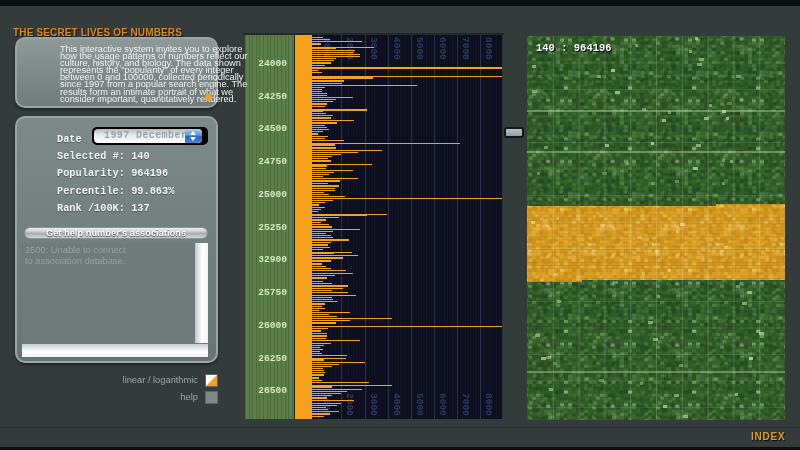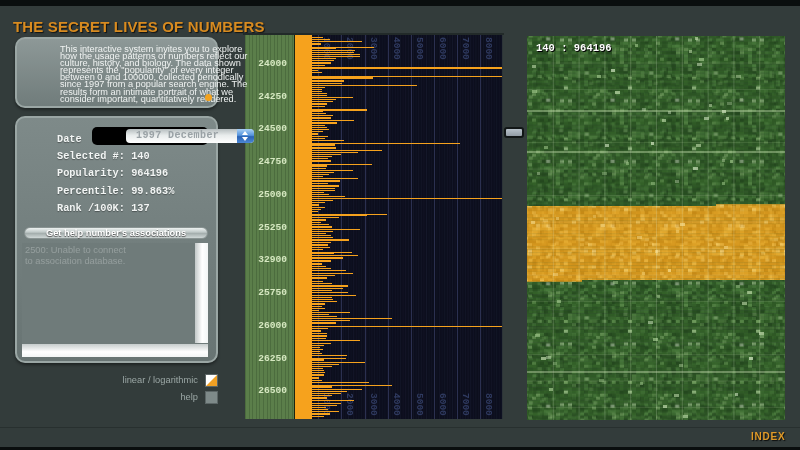--- a/index.html
+++ b/index.html
@@ -1,29 +1,29 @@
 <!DOCTYPE html>
 <html><head><meta charset="utf-8"><style>
 * { margin:0; padding:0; box-sizing:border-box; }
 html,body { width:800px; height:450px; overflow:hidden; }
 body { background:#333c3b; font-family:"Liberation Sans", sans-serif; position:relative; }
 .abs { position:absolute; }
 #topbar { left:0; top:0; width:800px; height:6px; background:#0a0e0e; }
 #botbar { left:0; top:447px; width:800px; height:3px; background:#0a0e0e; }
 #botline { left:0; top:427px; width:800px; height:1px; background:#28302f; }
-#title { left:13px; top:18px; font-weight:bold; font-size:15px; letter-spacing:0.15px; color:#d88b20; text-shadow:1px 1px 1px rgba(0,0,0,0.7); }
+#title { left:13px; top:27px; font-weight:bold; font-size:10px; letter-spacing:0.15px; color:#d88b20; text-shadow:1px 1px 1px rgba(0,0,0,0.7); }
 #index { left:751px; top:431px; font-weight:bold; font-size:10px; letter-spacing:0.8px; color:#e09a28; text-shadow:1px 1px 1px rgba(0,0,0,0.8); }
 .panel { position:absolute; left:15px; width:203px; border:2px solid #9aa6a4; border-radius:10px; background:linear-gradient(180deg,#8d9897,#707c7b); box-shadow:0 2px 3px rgba(0,0,0,0.4); }
 #intro { top:37px; height:71px;padding-left:36px; }
 #intro p { margin:7px 0 0 7px; font-size:9.2px; line-height:7.1px; color:#f0f3f2; white-space:nowrap; }
 #introdot { left:188px; top:55px; width:7px; height:7px; border-radius:50%; background:#f2a21e; }
 #form { top:116px; height:247px; background:linear-gradient(180deg,#7e8a89,#687473); }
 .frow { position:absolute; left:9px; font-family:Liberation Mono, monospace; font-weight:bold; font-size:10.3px; color:#f2f5f4; white-space:pre; text-shadow:0 1px 1px rgba(0,0,0,0.35);margin-left:31px; }
 #dd { left:75px; top:9px; width:116px; height:18px; background:#000; border-radius:5px; padding:2px; }
-#ddbody { position:absolute; left:2px; top:2px; width:128px; height:14px; border-radius:4px; background:linear-gradient(180deg,#b6bdbf 0%,#e8ecec 45%,#ffffff 100%);margin-left:32px; }
+#ddbody { position:absolute; left:2px; top:2px; width:108px; height:14px; border-radius:4px; background:linear-gradient(180deg,#b6bdbf 0%,#e8ecec 45%,#ffffff 100%); }
 #ddtext { position:absolute; left:10px; top:1px; font-family:"Liberation Mono",monospace; font-weight:bold; font-size:10px; color:#9aa2a6; letter-spacing:0.4px; }
 #ddcap { position:absolute; right:0; top:0; width:17px; height:14px; border-radius:0 4px 4px 0; background:linear-gradient(180deg,#a8d0f4 0%,#5694dc 45%,#2a62b4 55%,#4c88d4 100%); }
 .arr { position:absolute; left:5px; width:0; height:0; border-left:3.5px solid transparent; border-right:3.5px solid transparent; }
 #arrup { top:2px; border-bottom:4px solid #fff; }
 #arrdn { bottom:2px; border-top:4px solid #fff; }
 #btn { left:7px; top:109px; width:184px; height:12px; border-radius:7px; background:linear-gradient(180deg,#edf1f0 0%,#c2cbca 40%,#a5afae 55%,#cfd7d6 100%); border:1px solid #8a9493; text-align:center; font-size:9.3px; font-weight:bold; color:#fff; line-height:11px; text-shadow:0 1px 1px rgba(60,60,60,0.9); }
 #ta { left:5px; top:125px; width:186px; height:114px; background:#6f7b7a; }
 #tavsb { position:absolute; right:0; top:0; width:13px; height:100px; background:linear-gradient(90deg,#c2c8c8 0%,#ffffff 55%,#f2f5f5 100%); }
 #tahsb { position:absolute; left:0; bottom:0; width:186px; height:13px; background:linear-gradient(180deg,#c6cccc 0%,#ffffff 60%,#f2f5f5 100%); }
 #tatext { position:absolute; left:3px; top:2px; font-size:9.3px; line-height:11px; color:rgba(235,240,240,0.30); }

